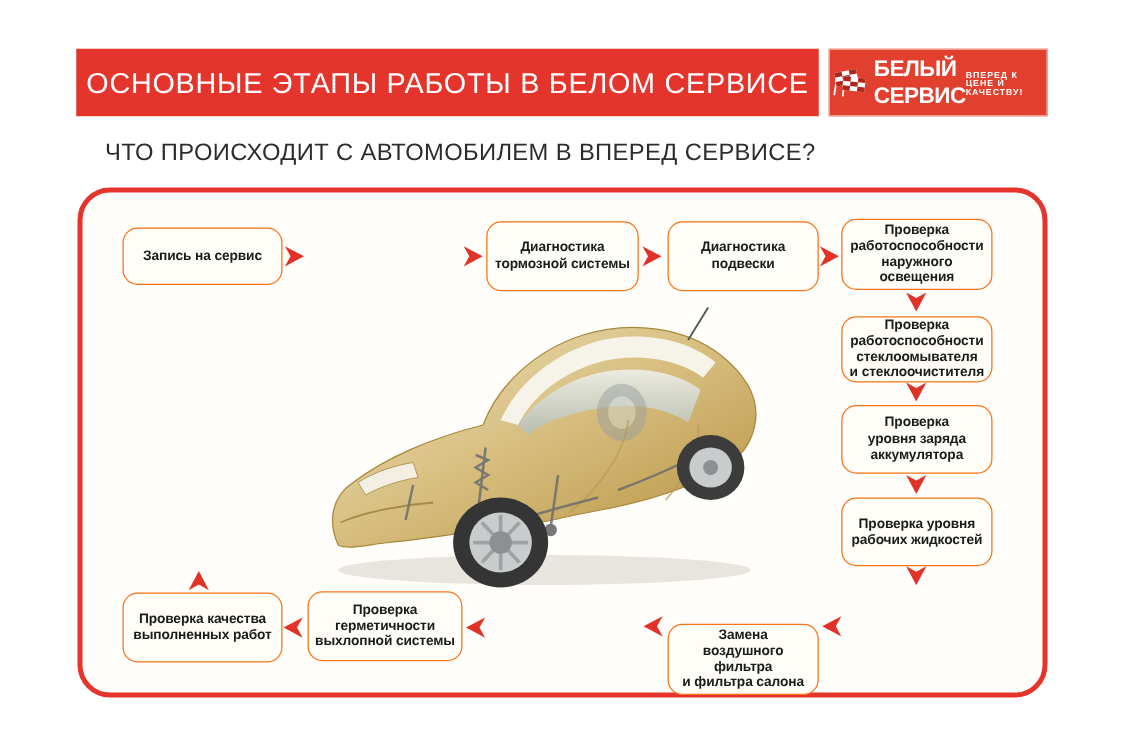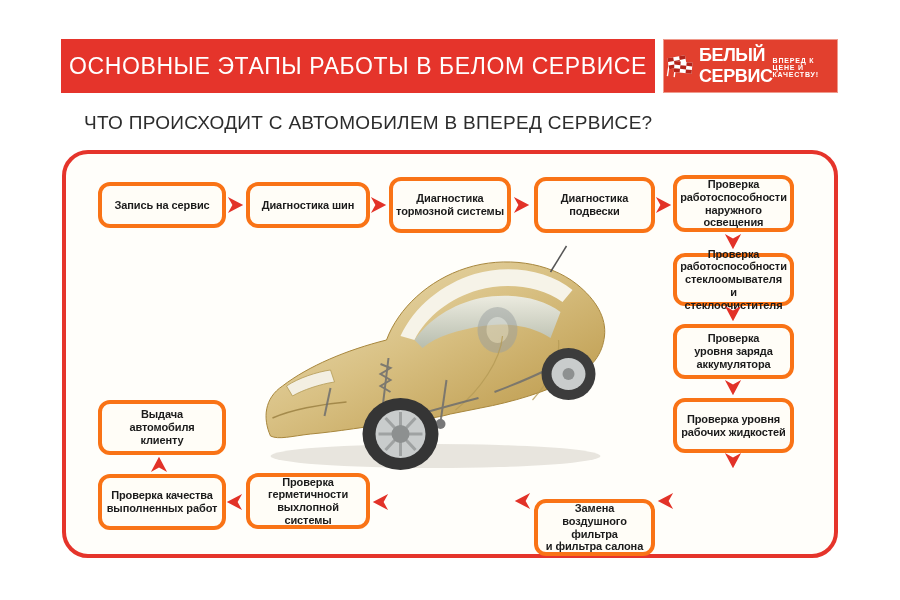--- a/index.html
+++ b/index.html
@@ -20,21 +20,21 @@
   .logo-name { color:#ffffff; font-size:18px; font-weight:800; letter-spacing:-0.4px; }
   .logo-tagline { color:#ffffff; font-size:7px; font-weight:700; letter-spacing:0.8px; margin-top:2px; }
 
   .subtitle { position:absolute; left:84px; top:112px; font-size:19px; font-weight:400;
               color:#2c2c2c; letter-spacing:0.3px; }
 
   
   .flow-container { position:absolute; left:62px; top:150px; width:776px; height:408px;
                     border:4px solid #E5342B; border-radius:26px; background:#fffefa; }
 
-  .step { position:absolute; background:#fffdf7; border:4px solid #f97316; border-radius:12px;
+  .step { position:absolute; background:#fffdf7; border:1px solid #f97316; border-radius:12px;
           display:flex; align-items:center; justify-content:center; text-align:center;
           font-weight:700; font-size:11px; line-height:1.16; color:#1b1b1b;
           white-space:pre-line; padding:2px 3px; letter-spacing:-0.1px; }
 
   .arrow { position:absolute; width:18px; height:20px; }
   .arrow svg { width:100%; height:100%; fill:#E23228; display:block; }
   .arrow.down svg  { transform:rotate(90deg); }
   .arrow.left svg  { transform:rotate(180deg); }
   .arrow.up svg    { transform:rotate(270deg); }
 
@@ -131,21 +131,20 @@
       <line x1="150" y1="172" x2="150" y2="216"></line>
       <line x1="128" y1="194" x2="172" y2="194"></line>
       <line x1="135" y1="178" x2="165" y2="210"></line>
       <line x1="165" y1="178" x2="135" y2="210"></line>
     </g>
     <ellipse cx="150" cy="194" rx="9" ry="9" fill="#8d9090"></ellipse>
     <line x1="300" y1="32" x2="316" y2="6" stroke="#555555" stroke-width="1.5"></line>
   </svg>
 
   <div class="step" style="left:98px;  top:182px; width:128px; height:46px;">Запись на сервис</div>
-  <div class="step" style="left:246px; top:182px; width:124px; height:46px;">Диагностика шин</div>
   <div class="step" style="left:389px; top:177px; width:122px; height:56px;">Диагностика
 тормозной системы</div>
   <div class="step" style="left:534px; top:177px; width:121px; height:56px;">Диагностика
 подвески</div>
   <div class="step" style="left:673px; top:175px; width:121px; height:57px;">Проверка
 работоспособности
 наружного
 освещения</div>
   <div class="step" style="left:673px; top:253px; width:121px; height:53px;">Проверка
 работоспособности
@@ -157,23 +156,20 @@
   <div class="step" style="left:673px; top:398px; width:121px; height:55px;">Проверка уровня
 рабочих жидкостей</div>
   <div class="step" style="left:534px; top:471px; width:121px; height:57px;margin-top:28px;">Замена
 воздушного фильтра
 и фильтра салона</div>
   <div class="step" style="left:246px; top:473px; width:124px; height:56px;">Проверка
 герметичности
 выхлопной системы</div>
   <div class="step" style="left:98px;  top:474px; width:128px; height:56px;">Проверка качества
 выполненных работ</div>
-  <div class="step" style="left:98px;  top:400px; width:128px; height:55px;">Выдача
-автомобиля
-клиенту</div>
 
   <span class="arrow right" style="left:227px; top:195px;">
       <svg viewBox="0 0 20 20">
         <polygon points="1,1 18,10 1,19 6,10"></polygon>
       </svg>
     </span>
   <span class="arrow right" style="left:370px; top:195px;">
       <svg viewBox="0 0 20 20">
         <polygon points="1,1 18,10 1,19 6,10"></polygon>
       </svg>

